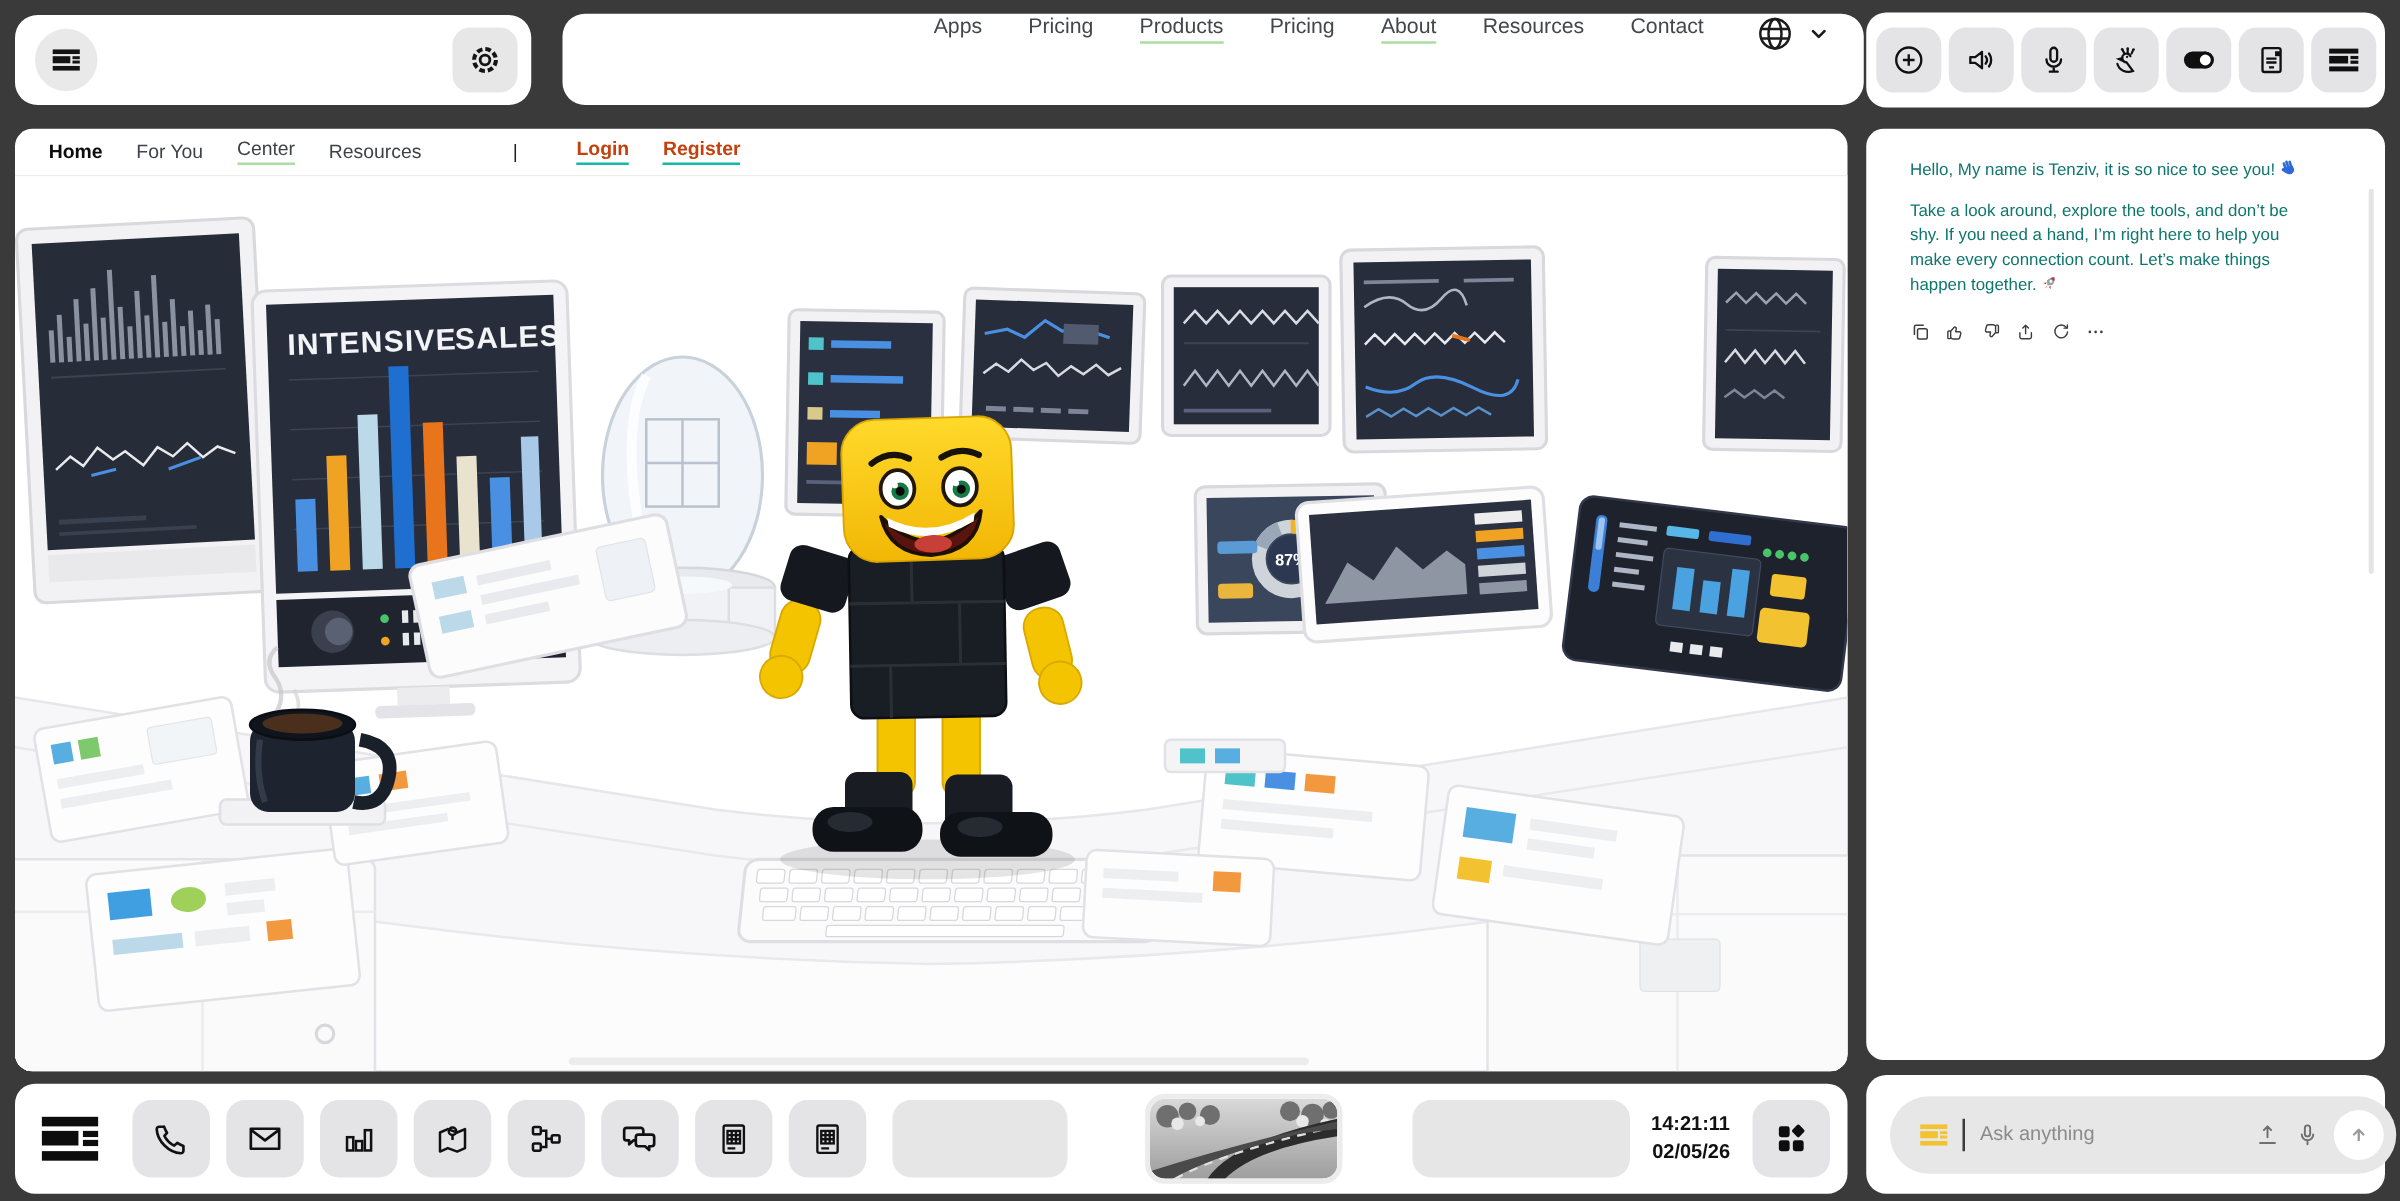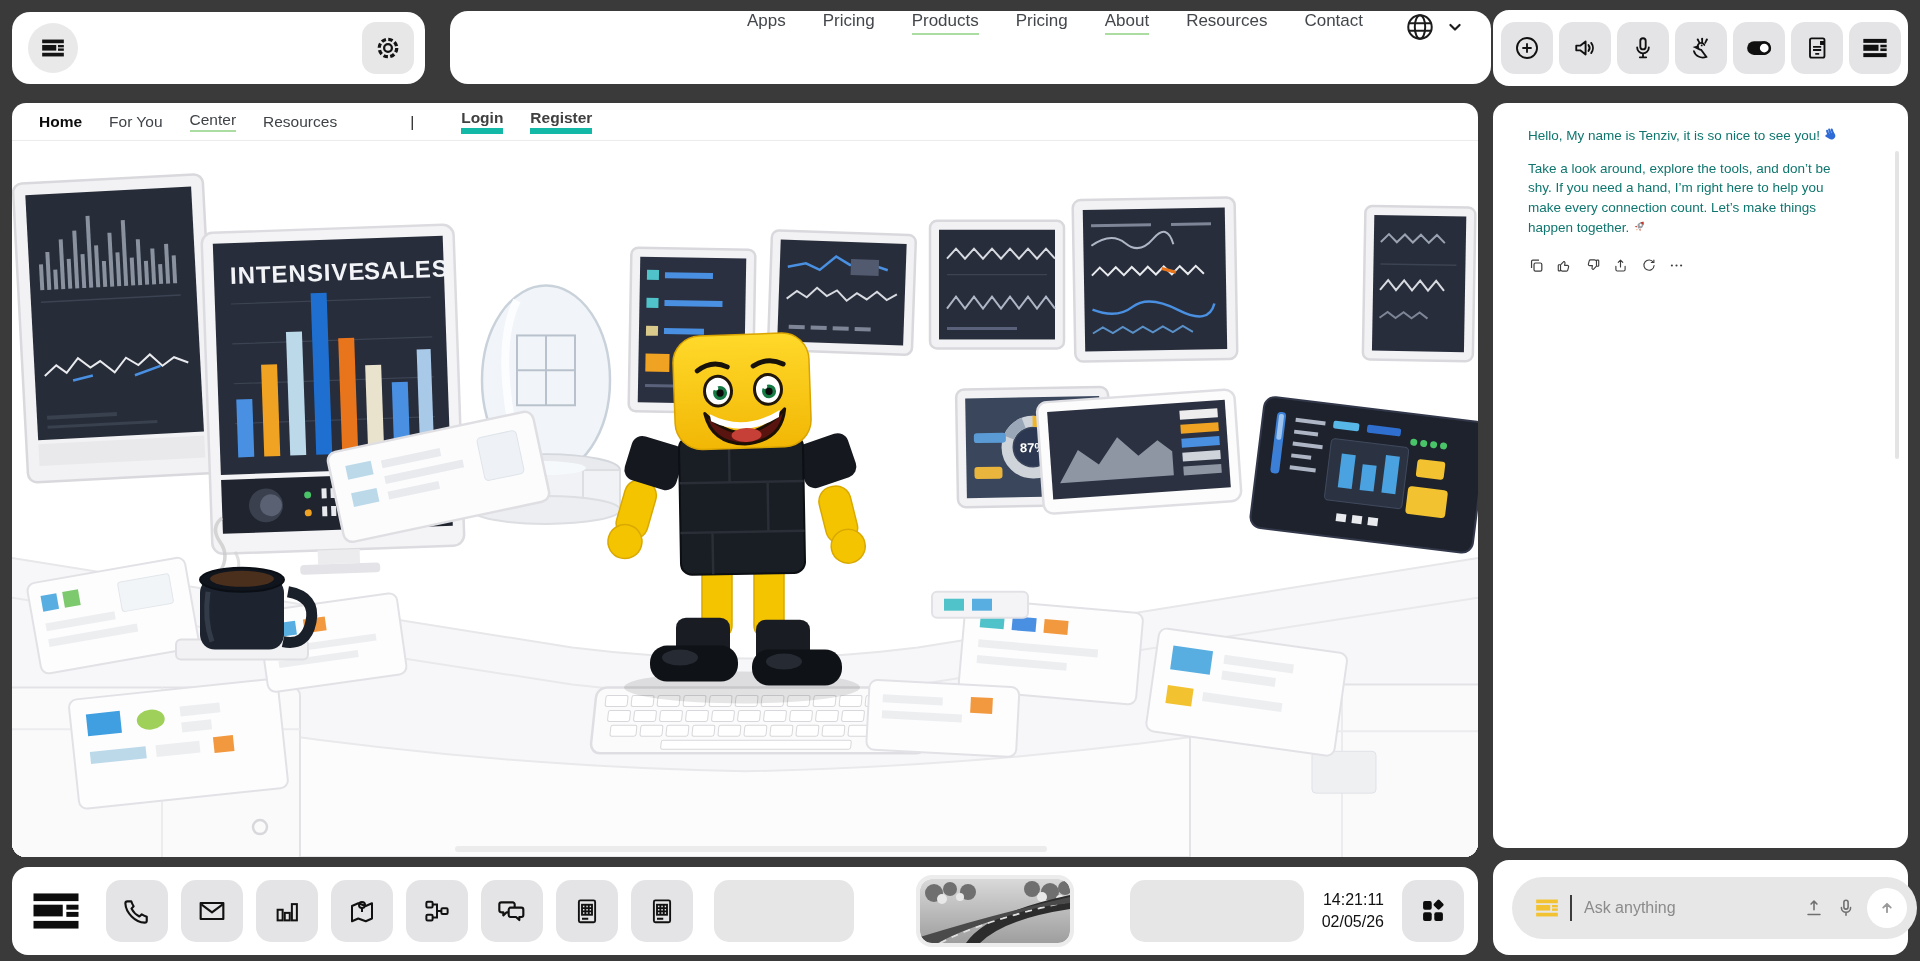--- a/index.html
+++ b/index.html
@@ -29,21 +29,21 @@
   .tools-card{left:1493px;top:10px;width:415px;height:76px;border-radius:16px;
     display:flex;align-items:center;justify-content:center;gap:6px;}
   .tool-btn{width:52px;height:52px;border-radius:14px;background:#e4e4e6;display:flex;align-items:center;justify-content:center;color:#101010;}
 
   
   .main-card{left:12px;top:103px;width:1466px;height:754px;border-radius:14px;overflow:hidden;}
   .subnav{height:37px;display:flex;align-items:center;padding-left:27px;gap:27px;font-size:15.5px;color:#3f4347;}
   .subnav .active{font-weight:bold;color:#0c0c0c;}
   .subnav .u{border-bottom:2px solid #abdda3;padding-bottom:1px;}
   .subnav .caret{margin-left:46px;color:#222;font-weight:400;}
-  .subnav .auth{color:#404040;font-weight:bold;border-bottom:6px solid #14b8a6;padding-bottom:1px;}
+  .subnav .auth{color:#c2410c;font-weight:bold;border-bottom:2px solid #14b8a6;padding-bottom:1px;}
   .subnav .auth.first{margin-left:20px;}
   .hero-wrap{position:absolute;left:0;right:0;top:37px;bottom:0;border-top:1px solid #ececec;background:#fff;}
   .hero-wrap svg{display:block;width:100%;height:100%;}
   .hscroll{position:absolute;left:443px;bottom:5px;width:592px;height:6px;border-radius:3px;background:#ececec;}
 
   
   .chat-card{left:1493px;top:103px;width:415px;height:745px;border-radius:14px;padding:23px 48px 0 35px;box-sizing:border-box;}
   .chat-card p{margin:0 0 11px;font-size:13.5px;line-height:1.46;color:#0f766e;max-width:326px;}
   .emoji{display:inline-block;vertical-align:-2px;margin-left:3px;}
   .chat-actions{display:flex;align-items:center;gap:11px;margin-top:17px;color:#3d3d3d;}
@@ -51,21 +51,21 @@
   .vscroll{position:absolute;right:9px;top:48px;width:4px;height:308px;border-radius:2px;background:#e4e4e4;}
 
   
   .dock-card{left:12px;top:867px;width:1466px;height:88px;display:flex;align-items:center;padding:0 14px 0 16px;box-sizing:border-box;}
   .dock-logo{width:56px;height:56px;color:#0d0d0d;display:flex;align-items:center;justify-content:center;margin-right:22px;}
   .dock-btn{width:62px;height:62px;border-radius:15px;background:#e4e4e6;display:flex;align-items:center;justify-content:center;color:#111;margin-right:13px;flex:0 0 auto;}
   .dock-slot{height:62px;border-radius:15px;background:#e6e6e7;flex:0 0 auto;}
   .slot-a{width:140px;margin-left:8px;}
   .slot-b{width:174px;margin-left:60px;}
   .dock-thumb{width:150px;height:64px;border-radius:12px;overflow:hidden;margin-left:66px;flex:0 0 auto;outline:4px solid #ececed;}
-  .clock{margin-left:auto;text-align:right;font-size:16px;font-weight:normal;color:#111;line-height:1.35;padding-right:18px;}
+  .clock{margin-left:auto;text-align:right;font-size:16px;font-weight:bold;color:#111;line-height:1.35;padding-right:18px;}
   .grid-btn{width:62px;height:62px;border-radius:15px;background:#e4e4e6;display:flex;align-items:center;justify-content:center;color:#0d0d0d;flex:0 0 auto;}
 
   
   .ask-card{left:1493px;top:860px;width:415px;height:95px;display:flex;align-items:center;}
   .ask-pill{margin:0 16px 0 19px;flex:1;height:62px;border-radius:31px;background:#e7e7e8;display:flex;align-items:center;padding:0 10px 0 22px;box-sizing:border-box;gap:10px;}
   .ask-logo{color:#f2c230;display:flex;}
   .ask-caret{width:2px;height:26px;background:#3c3c3c;}
   .ask-input{flex:1;border:none;background:transparent;outline:none;font-size:16px;color:#555;font-family:"Liberation Sans",sans-serif;min-width:0;}
   .ask-input::placeholder{color:#8b8b8b;}
   .ask-ic{color:#6f6f6f;display:flex;cursor:pointer;}

